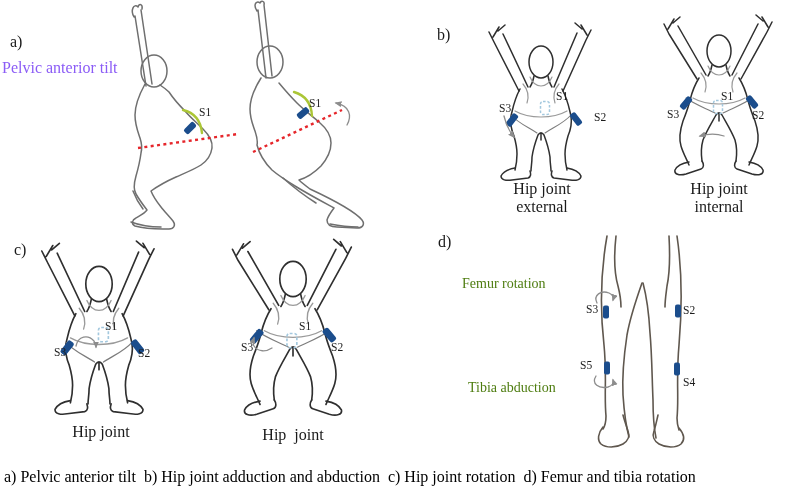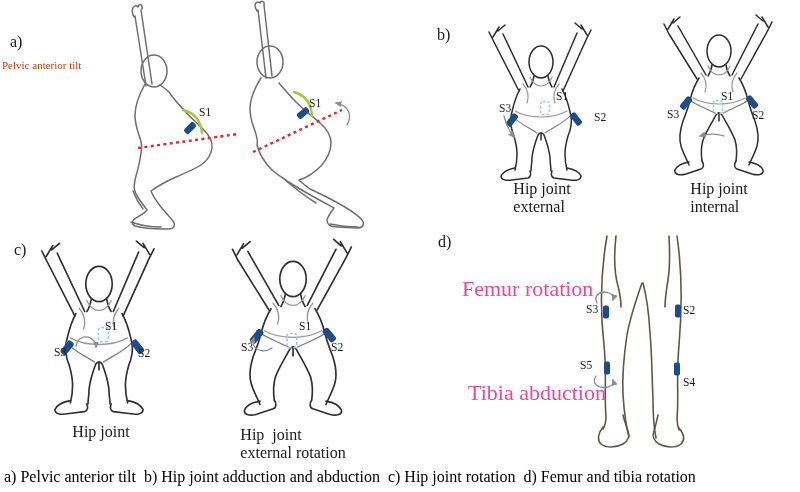--- a/index.html
+++ b/index.html
@@ -3,27 +3,27 @@
 <meta charset="utf-8">
 <style>
   html,body{margin:0;padding:0;background:#ffffff;}
   .fig{
     position:relative;width:800px;height:492px;background:#ffffff;overflow:hidden;
     font-family:"Liberation Serif","DejaVu Serif",serif;color:#1a1a1a;
   }
   .panel{position:absolute;}
   .panel svg{position:absolute;left:0;top:0;}
   .tag{position:absolute;font-size:16px;color:#1a1a1a;}
-  .title{position:absolute;font-size:11px;color:#c2410c;white-space:nowrap;}
+  .title{position:absolute;font-size:16px;color:#8b5cf6;white-space:nowrap;}
   .slabel{position:absolute;font-size:11.5px;color:#1c1c1c;white-space:nowrap;}
-  .figcap{position:absolute;transform:translateX(-50%);font-size:16px;line-height:17.5px;color:#1a1a1a;}
+  .figcap{position:absolute;text-align:center;transform:translateX(-50%);font-size:16px;line-height:17.5px;color:#1a1a1a;}
   .figcap span{display:block;white-space:pre;}
   .bigcap{position:absolute;left:0;top:464px;width:800px;height:28px;padding:4px 0 0 4px;
           font-size:16px;white-space:pre;color:#000;}
-  .rowlabel{position:absolute;font-size:22px;color:#ec4899;white-space:nowrap;}
+  .rowlabel{position:absolute;font-size:14px;color:#4d7c0f;white-space:nowrap;}
   
   .body{stroke:#2f2f2f;stroke-width:1.5;fill:none;stroke-linecap:round;stroke-linejoin:round;}
   .sbody{stroke:#6f6f6f;stroke-width:1.5;fill:none;stroke-linecap:round;stroke-linejoin:round;}
   .leg{stroke:#5f574e;stroke-width:1.6;fill:none;stroke-linecap:round;stroke-linejoin:round;}
   .tank{stroke:#9a9a9a;stroke-width:1.2;fill:none;stroke-linecap:round;}
   .crease{stroke:#7d7d7d;stroke-width:1.1;fill:none;stroke-linecap:round;}
   .sensor{fill:#1b4d8c;stroke:none;}
   .ghost{fill:none;stroke:#a3c8de;stroke-width:1.5;stroke-dasharray:2.6 1.8;}
   .arrow{stroke:#8d8d8d;stroke-width:1.3;fill:none;stroke-linecap:round;}
   .redline{stroke:#e6262b;stroke-width:2.4;fill:none;stroke-dasharray:3 3.4;}
@@ -142,21 +142,20 @@
     <span class="slabel" style="left:105px;top:90px">S1</span>
     <span class="slabel" style="left:138px;top:117px">S2</span>
     <span class="slabel" style="left:241px;top:111px">S3</span>
     <span class="slabel" style="left:299px;top:90px">S1</span>
     <span class="slabel" style="left:331px;top:111px">S2</span>
     <div class="figcap" style="left:101px;top:193px">
       <span>Hip joint</span>
     </div>
     <div class="figcap" style="left:293px;top:196px">
       <span>Hip  joint</span>
-      <span>external rotation</span>
     </div>
   </section>
 
   <section class="panel" style="left:430px;top:230px;width:370px;height:235px">
     <svg width="370" height="235" viewBox="0 0 370 235">
       <g>
         <path class="leg" d="M 177,6 C 171,40 170,80 174,115 C 177,145 174,165 176,186 C 176,192 175,196 173,199"></path>
         <path class="leg" d="M 186,6 C 184,24 184,42 188,56 C 190,64 191,70 191,77"></path>
         <path class="leg" d="M 212,53 C 206,70 200,88 197,105 C 194,125 192,145 193,165 C 194,180 196,196 199,207"></path>
         <path class="leg" d="M 213,53 C 217,68 219,85 220,103 C 222,125 222,148 223,170 C 223,185 224,198 226,208"></path>

